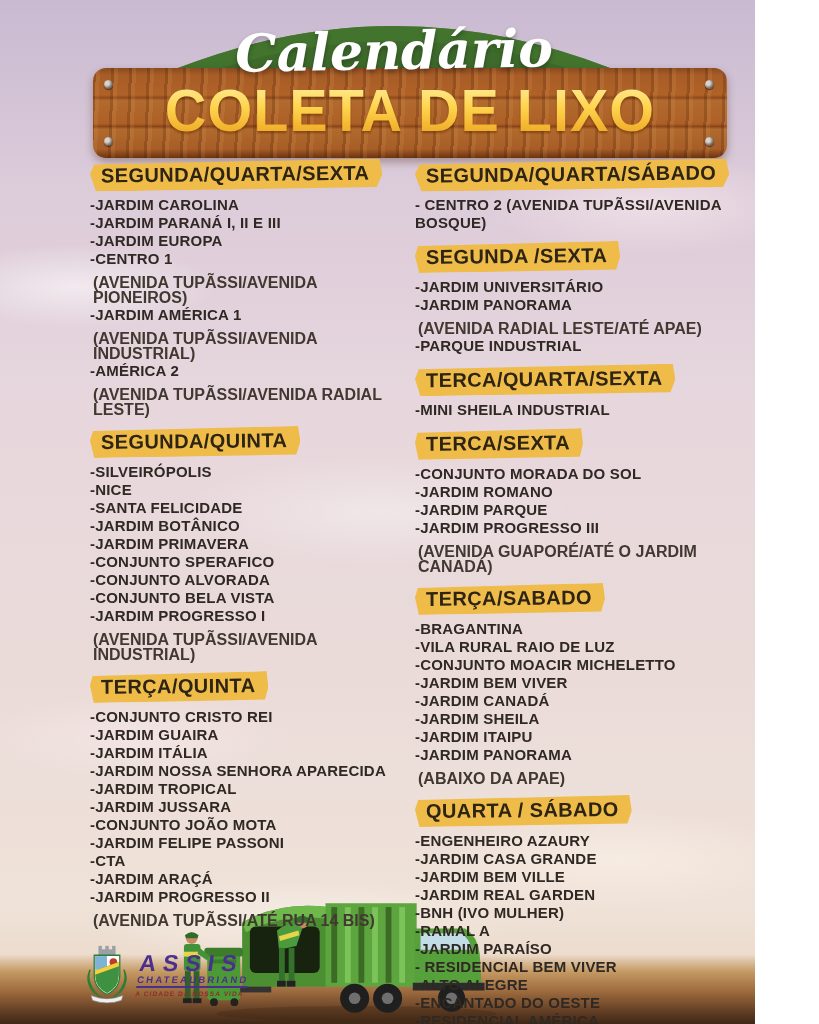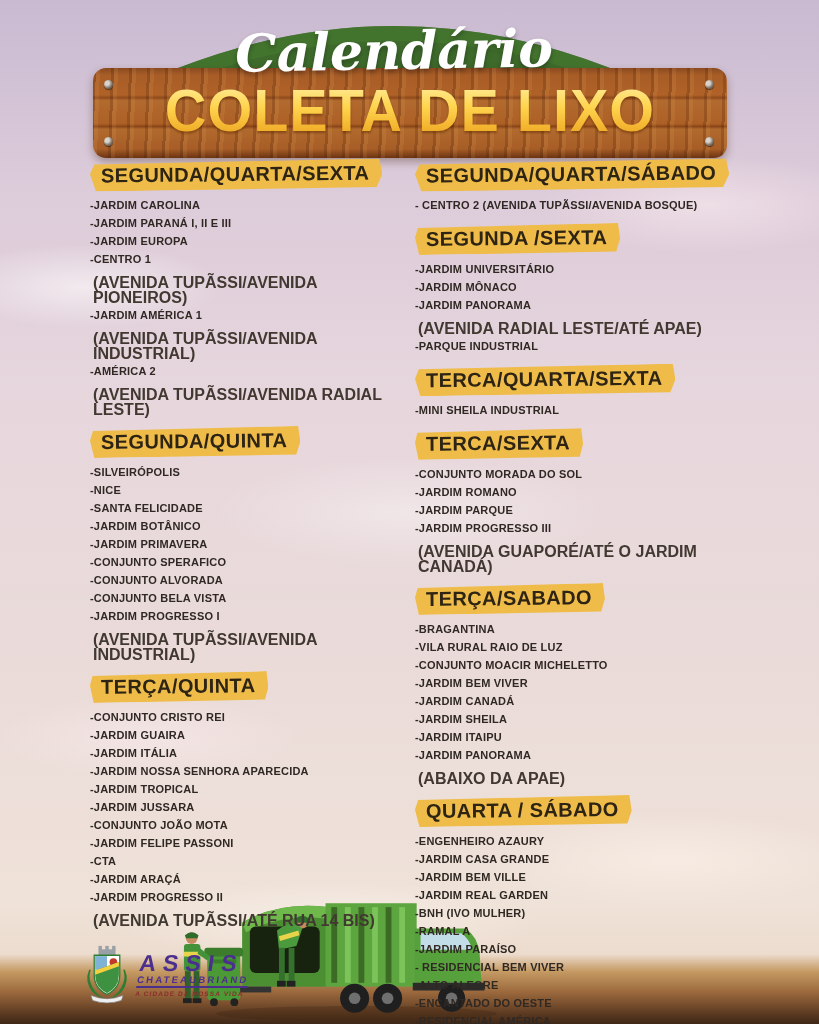--- a/index.html
+++ b/index.html
@@ -1,17 +1,17 @@
 <!DOCTYPE html>
 <html><head>
 <meta charset="utf-8">
 <style>
   html,body{margin:0;padding:0;}
   body{width:819px;height:1024px;overflow:hidden;font-family:"Liberation Sans",sans-serif;}
-  .poster{position:relative;width:819px;height:1024px;overflow:hidden;}
+  .poster{position:relative;width:755px;height:1024px;overflow:hidden;}
 
   
   .sky{position:absolute;inset:0;z-index:0;
     background-image:
       radial-gradient(ellipse 200px 60px at 10% 28%, rgba(255,255,255,.55), transparent 70%),
       radial-gradient(ellipse 240px 70px at 86% 20%, rgba(255,240,242,.5), transparent 70%),
       radial-gradient(ellipse 280px 80px at 50% 50%, rgba(255,255,255,.35), transparent 70%),
       radial-gradient(ellipse 220px 60px at 18% 72%, rgba(252,238,242,.45), transparent 70%),
       radial-gradient(ellipse 260px 70px at 82% 84%, rgba(255,246,236,.5), transparent 70%),
       radial-gradient(ellipse 300px 60px at 40% 90%, rgba(255,250,244,.5), transparent 70%),
@@ -44,21 +44,21 @@
 
   
   .col{position:absolute;top:160px;z-index:3;}
   .col-left{left:90px;width:322px;}
   .col-right{left:415px;width:332px;}
   .section{margin-bottom:10px;}
   .sec-header{display:inline-block;background:#efbc49;color:#2e2414;
     font-size:20px;font-weight:800;letter-spacing:.4px;padding:3px 13px 4px 11px;margin-bottom:6px;
     transform:rotate(-.6deg);
     clip-path:polygon(1.5% 10%,99% 0%,100% 52%,98% 95%,2% 100%,0% 42%);}
-  .item{font-size:11px;font-weight:700;color:#2f2823;line-height:18px;letter-spacing:.2px;}
+  .item{font-size:15px;font-weight:700;color:#2f2823;line-height:18px;letter-spacing:.2px;}
   .note{font-size:16px;font-weight:600;color:#413931;line-height:15px;margin:7px 0 1px 3px;}
 
   
   .footer-logo{position:absolute;left:84px;top:944px;z-index:3;display:flex;align-items:center;gap:8px;}
   .logo-text{transform:skewX(-8deg);}
   .logo-city{font-size:23px;font-weight:800;letter-spacing:7px;color:#4b2f8f;line-height:22px;}
   .logo-city2{font-size:9.5px;font-weight:800;letter-spacing:2.2px;color:#4b2f8f;
     border-bottom:2px solid #4b2f8f;padding-bottom:1px;line-height:11px;}
   .logo-tagline{font-size:6.5px;font-weight:700;letter-spacing:1.1px;color:#8c2d2d;margin-top:2px;}
 
@@ -85,21 +85,21 @@
     <div class="main-title">COLETA DE LIXO</div>
   </div>
 
   <div class="col col-left">
       <div class="section"><div class="sec-header">SEGUNDA/QUARTA/SEXTA</div><div class="item">-JARDIM CAROLINA</div><div class="item">-JARDIM PARANÁ I, II E III</div><div class="item">-JARDIM EUROPA</div><div class="item">-CENTRO 1</div><div class="note">(AVENIDA TUPÃSSI/AVENIDA PIONEIROS)</div><div class="item">-JARDIM AMÉRICA 1</div><div class="note">(AVENIDA TUPÃSSI/AVENIDA INDUSTRIAL)</div><div class="item">-AMÉRICA 2</div><div class="note">(AVENIDA TUPÃSSI/AVENIDA RADIAL LESTE)</div></div>
       <div class="section"><div class="sec-header">SEGUNDA/QUINTA</div><div class="item">-SILVEIRÓPOLIS</div><div class="item">-NICE</div><div class="item">-SANTA FELICIDADE</div><div class="item">-JARDIM BOTÂNICO</div><div class="item">-JARDIM PRIMAVERA</div><div class="item">-CONJUNTO SPERAFICO</div><div class="item">-CONJUNTO ALVORADA</div><div class="item">-CONJUNTO BELA VISTA</div><div class="item">-JARDIM PROGRESSO I</div><div class="note">(AVENIDA TUPÃSSI/AVENIDA INDUSTRIAL)</div></div>
       <div class="section"><div class="sec-header">TERÇA/QUINTA</div><div class="item">-CONJUNTO CRISTO REI</div><div class="item">-JARDIM GUAIRA</div><div class="item">-JARDIM ITÁLIA</div><div class="item">-JARDIM NOSSA SENHORA APARECIDA</div><div class="item">-JARDIM TROPICAL</div><div class="item">-JARDIM JUSSARA</div><div class="item">-CONJUNTO JOÃO MOTA</div><div class="item">-JARDIM FELIPE PASSONI</div><div class="item">-CTA</div><div class="item">-JARDIM ARAÇÁ</div><div class="item">-JARDIM PROGRESSO II</div><div class="note">(AVENIDA TUPÃSSI/ATÉ RUA 14 BIS)</div></div>
     </div>
   <div class="col col-right">
       <div class="section"><div class="sec-header">SEGUNDA/QUARTA/SÁBADO</div><div class="item">- CENTRO 2 (AVENIDA TUPÃSSI/AVENIDA BOSQUE)</div></div>
-      <div class="section"><div class="sec-header">SEGUNDA /SEXTA</div><div class="item">-JARDIM UNIVERSITÁRIO</div><div class="item">-JARDIM MÔNACO</div><div class="item">-JARDIM PANORAMA</div><div class="note">(AVENIDA RADIAL LESTE/ATÉ APAE)</div><div class="item">-PARQUE INDUSTRIAL</div></div>
+      <div class="section"><div class="sec-header">SEGUNDA /SEXTA</div><div class="item">-JARDIM UNIVERSITÁRIO</div><div class="item">-JARDIM PANORAMA</div><div class="note">(AVENIDA RADIAL LESTE/ATÉ APAE)</div><div class="item">-PARQUE INDUSTRIAL</div></div>
       <div class="section"><div class="sec-header">TERCA/QUARTA/SEXTA</div><div class="item">-MINI SHEILA INDUSTRIAL</div></div>
       <div class="section"><div class="sec-header">TERCA/SEXTA</div><div class="item">-CONJUNTO MORADA DO SOL</div><div class="item">-JARDIM ROMANO</div><div class="item">-JARDIM PARQUE</div><div class="item">-JARDIM PROGRESSO III</div><div class="note">(AVENIDA GUAPORÉ/ATÉ O JARDIM CANADÁ)</div></div>
       <div class="section"><div class="sec-header">TERÇA/SABADO</div><div class="item">-BRAGANTINA</div><div class="item">-VILA RURAL RAIO DE LUZ</div><div class="item">-CONJUNTO MOACIR MICHELETTO</div><div class="item">-JARDIM BEM VIVER</div><div class="item">-JARDIM CANADÁ</div><div class="item">-JARDIM SHEILA</div><div class="item">-JARDIM ITAIPU</div><div class="item">-JARDIM PANORAMA</div><div class="note">(ABAIXO DA APAE)</div></div>
       <div class="section"><div class="sec-header">QUARTA / SÁBADO</div><div class="item">-ENGENHEIRO AZAURY</div><div class="item">-JARDIM CASA GRANDE</div><div class="item">-JARDIM BEM VILLE</div><div class="item">-JARDIM REAL GARDEN</div><div class="item">-BNH (IVO MULHER)</div><div class="item">-RAMAL A</div><div class="item">-JARDIM PARAÍSO</div><div class="item">- RESIDENCIAL BEM VIVER</div><div class="item">-ALTO ALEGRE</div><div class="item">-ENCANTADO DO OESTE</div><div class="item">-RESIDENCIAL AMÉRICA</div></div>
     </div>
 
   <div class="footer-logo">
     <svg width="46" height="60" viewBox="0 0 54 70">
       <path d="M6,30 Q0,44 10,56 Q16,62 24,64 Q12,58 8,46 Q5,38 8,30 Z" fill="#2e7d32"></path>
       <path d="M48,30 Q54,44 44,56 Q38,62 30,64 Q42,58 46,46 Q49,38 46,30 Z" fill="#2e7d32"></path>

